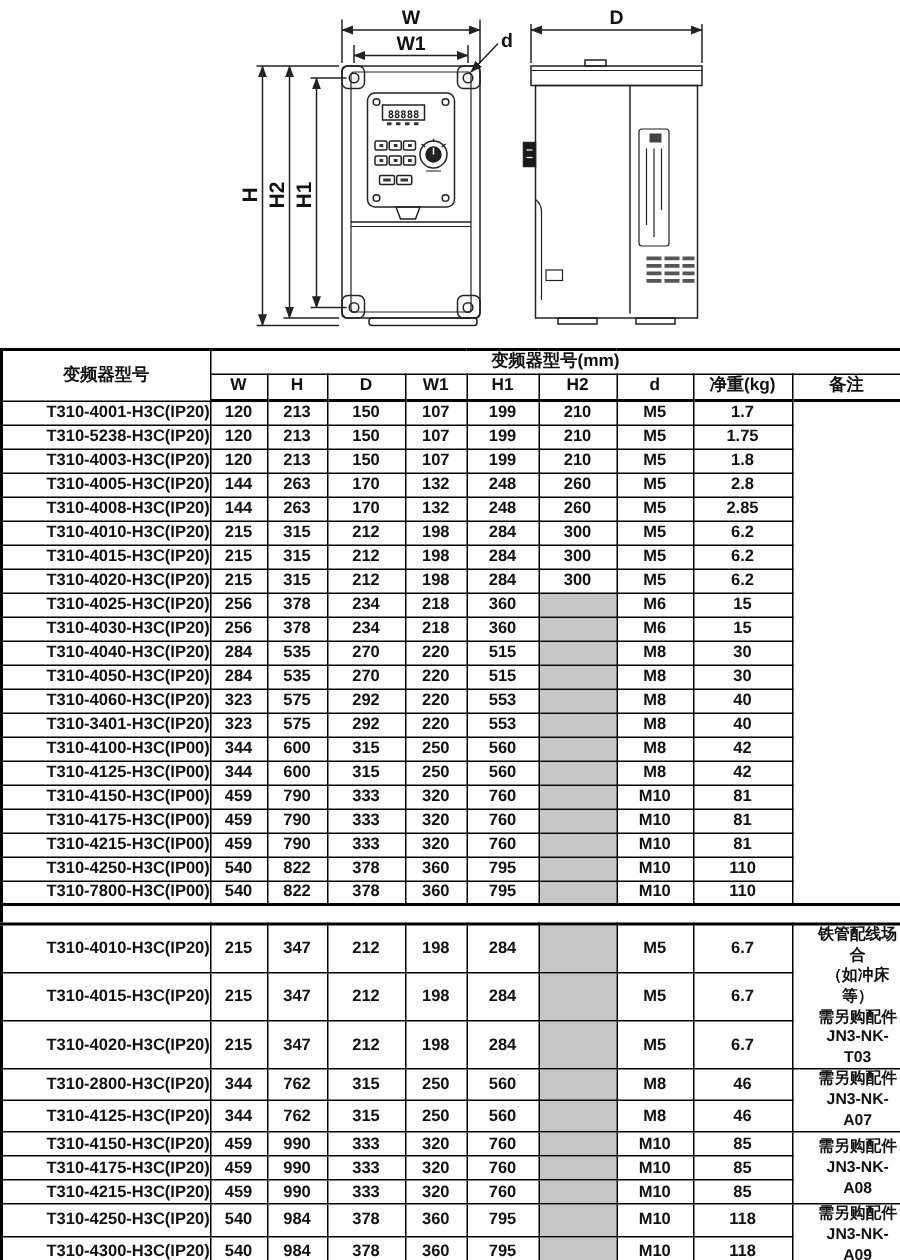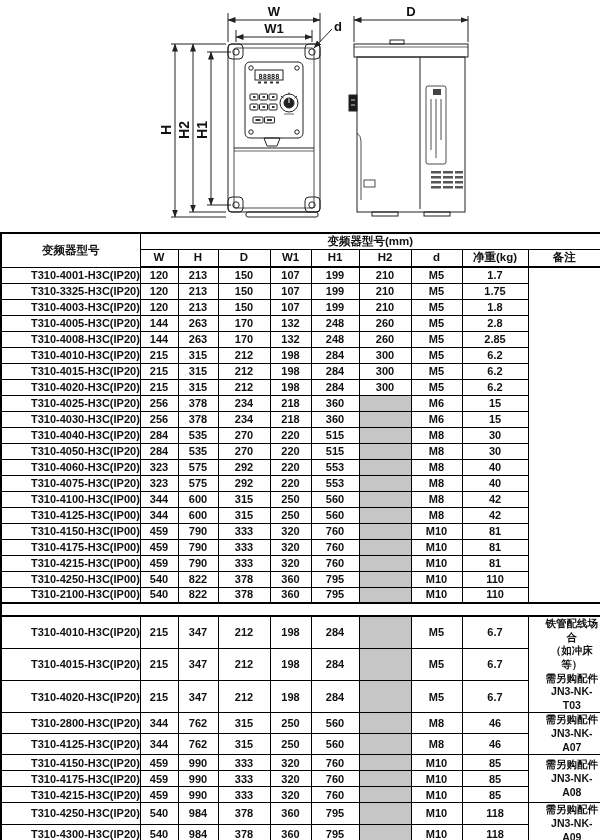--- a/index.html
+++ b/index.html
@@ -217,21 +217,21 @@
             <td>213</td>
             <td>150</td>
             <td>107</td>
             <td>199</td>
             <td>210</td>
             <td>M5</td>
             <td>1.7</td>
             <td rowspan="21" class="remark"></td>
           </tr>
           <tr>
-            <td class="model">T310-3325-H3C(IP20)</td>
+            <td class="model">T310-5238-H3C(IP20)</td>
             <td>120</td>
             <td>213</td>
             <td>150</td>
             <td>107</td>
             <td>199</td>
             <td>210</td>
             <td>M5</td>
             <td>1.75</td>
           </tr>
           <tr>
@@ -349,21 +349,21 @@
             <td>323</td>
             <td>575</td>
             <td>292</td>
             <td>220</td>
             <td>553</td>
             <td class="gray"></td>
             <td>M8</td>
             <td>40</td>
           </tr>
           <tr>
-            <td class="model">T310-4075-H3C(IP20)</td>
+            <td class="model">T310-3401-H3C(IP20)</td>
             <td>323</td>
             <td>575</td>
             <td>292</td>
             <td>220</td>
             <td>553</td>
             <td class="gray"></td>
             <td>M8</td>
             <td>40</td>
           </tr>
           <tr>
@@ -426,21 +426,21 @@
             <td>540</td>
             <td>822</td>
             <td>378</td>
             <td>360</td>
             <td>795</td>
             <td class="gray"></td>
             <td>M10</td>
             <td>110</td>
           </tr>
           <tr>
-            <td class="model">T310-2100-H3C(IP00)</td>
+            <td class="model">T310-7800-H3C(IP00)</td>
             <td>540</td>
             <td>822</td>
             <td>378</td>
             <td>360</td>
             <td>795</td>
             <td class="gray"></td>
             <td>M10</td>
             <td>110</td>
           </tr>
           <tr class="gap">

